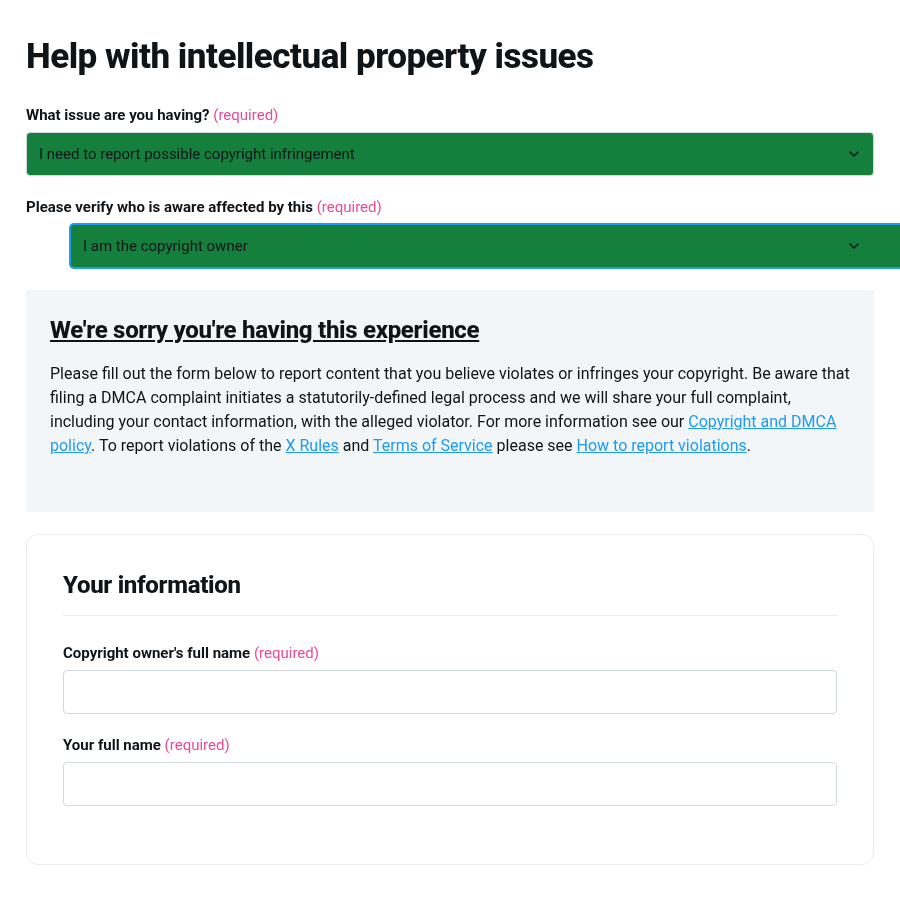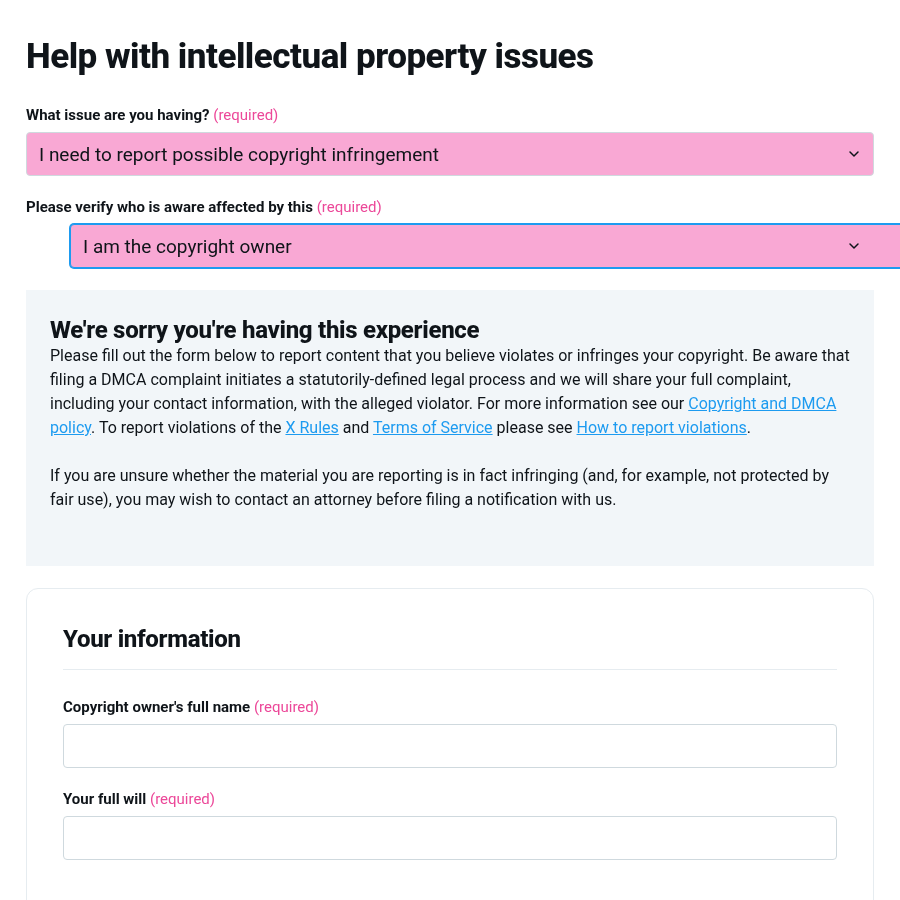--- a/index.html
+++ b/index.html
@@ -40,23 +40,23 @@
     }
     .select-wrap {
       position: relative;
       width: 100%;
     }
     .select-control {
       width: 100%;
       height: 44px;
       border: 1px solid #cfd9de;
       border-radius: 4px;
-      background: #f9a8d4;
+      background: #15803d;
       padding: 0 38px 0 12px;
-      font-size: 19px;
+      font-size: 15px;
       color: #0f1419;
       appearance: none;
       -webkit-appearance: none;
       outline: none;
       cursor: pointer;
       text-align: left;
       display: flex;
       align-items: center;
     }
     .select-control.focused {
@@ -75,21 +75,23 @@
       display: block;
     }
     .notice-box {
       background: #f2f6f9;
       padding: 26px 24px 54px 24px;
       margin-bottom: 22px;
     }
     .notice-title {
       font-size: 24px;
       font-weight: 800;
+      margin-bottom: 18px;
       letter-spacing: -0.3px;
+      text-decoration: underline;
     }
     .notice-p {
       font-size: 16px;
       line-height: 1.5;
       color: #0f1419;
       margin-bottom: 24px;
     }
     .notice-p:last-child {
       margin-bottom: 0;
     }
@@ -165,35 +167,34 @@
         </svg>
     </span>
   </div>
 </div>
 
 <div class="notice-box">
   <h2 class="notice-title">We're sorry you're having this experience</h2>
   <p class="notice-p">
     <span>Please fill out the form below to report content that you believe violates or infringes your copyright. Be aware that filing a DMCA complaint initiates a statutorily-defined legal process and we will share your full complaint, including your contact information, with the alleged violator. For more information see our </span><a href="#">Copyright and DMCA policy</a><span>. To report violations of the </span><a href="#">X Rules</a><span> and </span><a href="#">Terms of Service</a><span> please see </span><a href="#">How to report violations</a><span>.</span>
   </p>
-  <p class="notice-p">If you are unsure whether the material you are reporting is in fact infringing (and, for example, not protected by fair use), you may wish to contact an attorney before filing a notification with us.</p>
 </div>
 
 <div class="section-card">
   <h2 class="section-title">Your information</h2>
   <hr class="section-divider">
 
   <div class="card-field">
     <div class="field-label">
       <span class="label-text">Copyright owner's full name</span>
       <span class="required-text">(required)</span>
     </div>
     <input type="text" class="text-input" style="">
   </div>
 
   <div class="card-field">
     <div class="field-label">
-      <span class="label-text">Your full will</span>
+      <span class="label-text">Your full name</span>
       <span class="required-text">(required)</span>
     </div>
     <input type="text" class="text-input" style="">
   </div>
 </div>
 
 </body></html>

